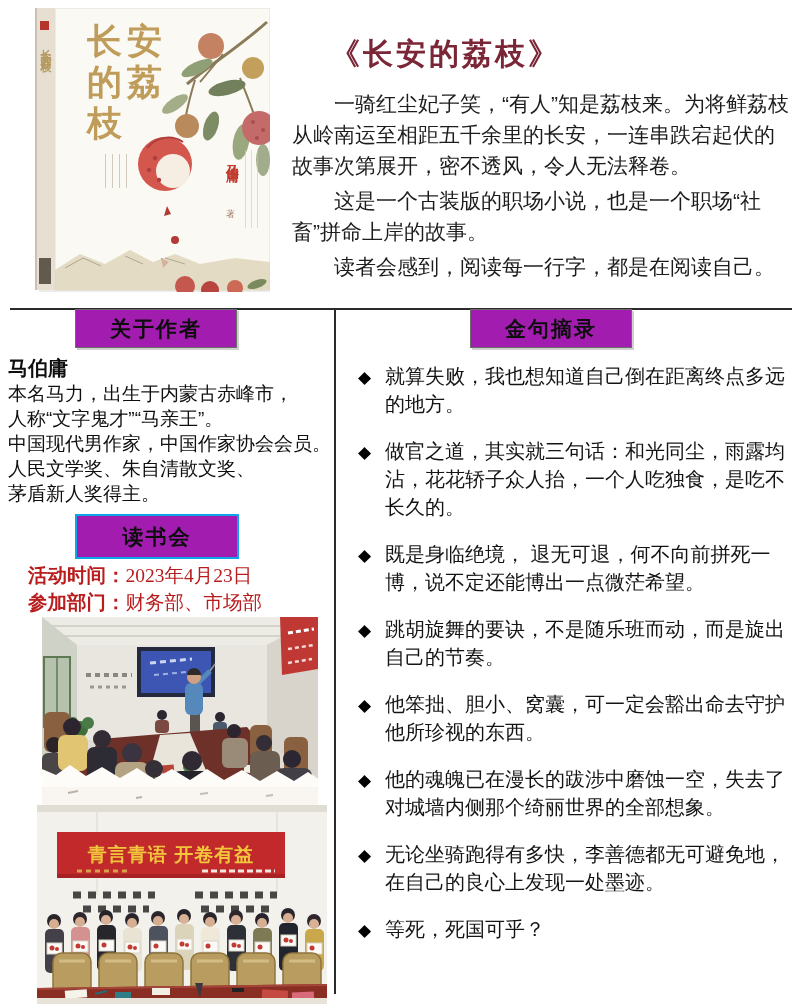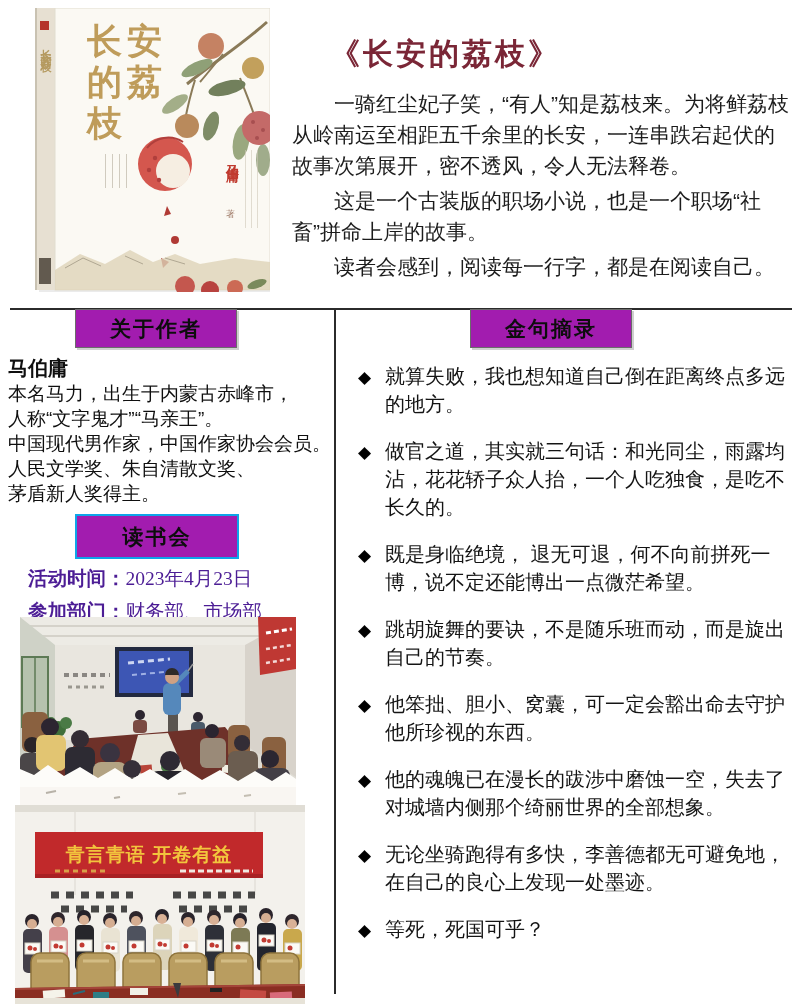--- a/index.html
+++ b/index.html
@@ -33,26 +33,26 @@
              display:flex;align-items:center;justify-content:center;font-size:21px;font-weight:bold;color:#0d0d0d;letter-spacing:2px;}
   .about-box{left:75px;top:309px;width:160px;height:37px;}
   .quotes-box{left:470px;top:309px;width:160px;height:37px;}
   .club-box{left:75px;top:514px;width:160px;height:41px;border:2px solid #0ea5e9;box-shadow:none;}
 
   
   .author{left:8px;top:356px;width:330px;font-size:19px;line-height:25px;color:#0f0f0f;}
   .author-name{font-weight:bold;font-size:20px;}
 
   
-  .club-info{left:28px;top:562px;font-size:19.5px;line-height:33px;color:#4c1d95;}
+  .club-info{left:28px;top:562px;font-size:19.5px;line-height:27px;color:#b91c1c;}
   .fl{font-weight:bold;}
   .fv{font-family:"Liberation Serif","DejaVu Serif",serif;}
 
   
-  .photo{overflow:hidden;}
+  .photo{overflow:hidden;margin-left:22px;}
   .photo1{left:20px;top:617px;width:276px;height:190px;}
   .photo2{left:15px;top:805px;width:290px;height:199px;}
 
   
   .quotes{left:358px;top:362px;width:438px;display:flex;flex-direction:column;gap:19px;
           font-size:20px;line-height:28px;color:#141414;}
   .quote{display:flex;}
   .bullet{flex:none;width:27px;font-size:17px;padding-top:2px;color:#000;}
   .qt{flex:1;}
 </style>

